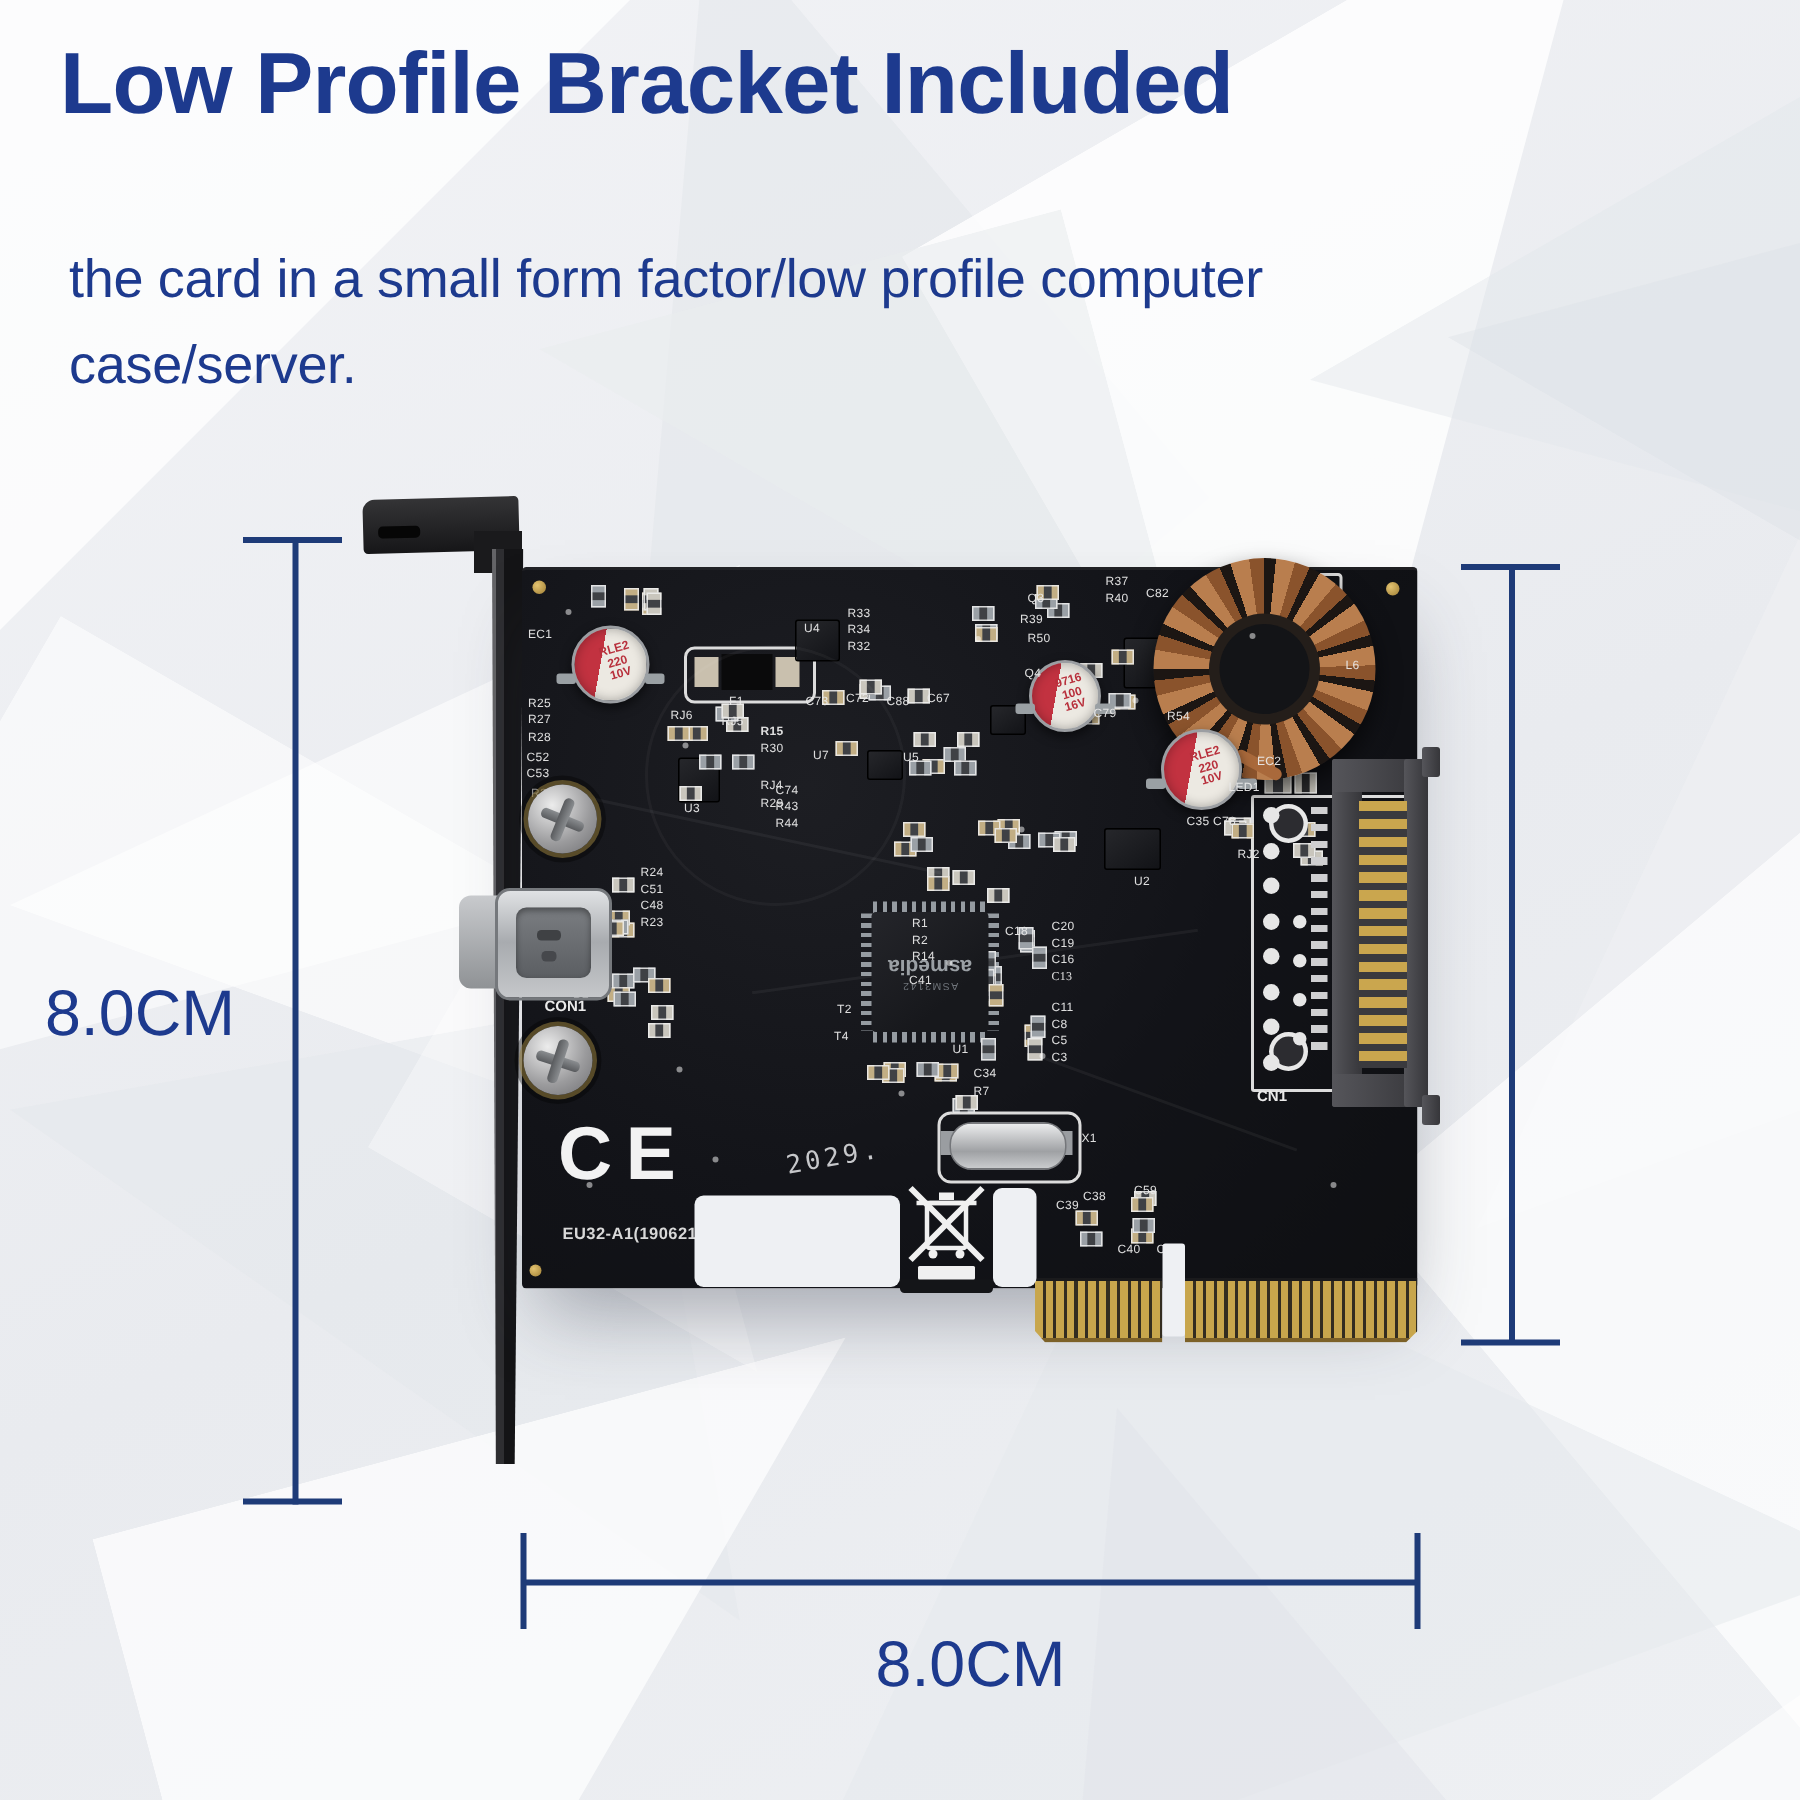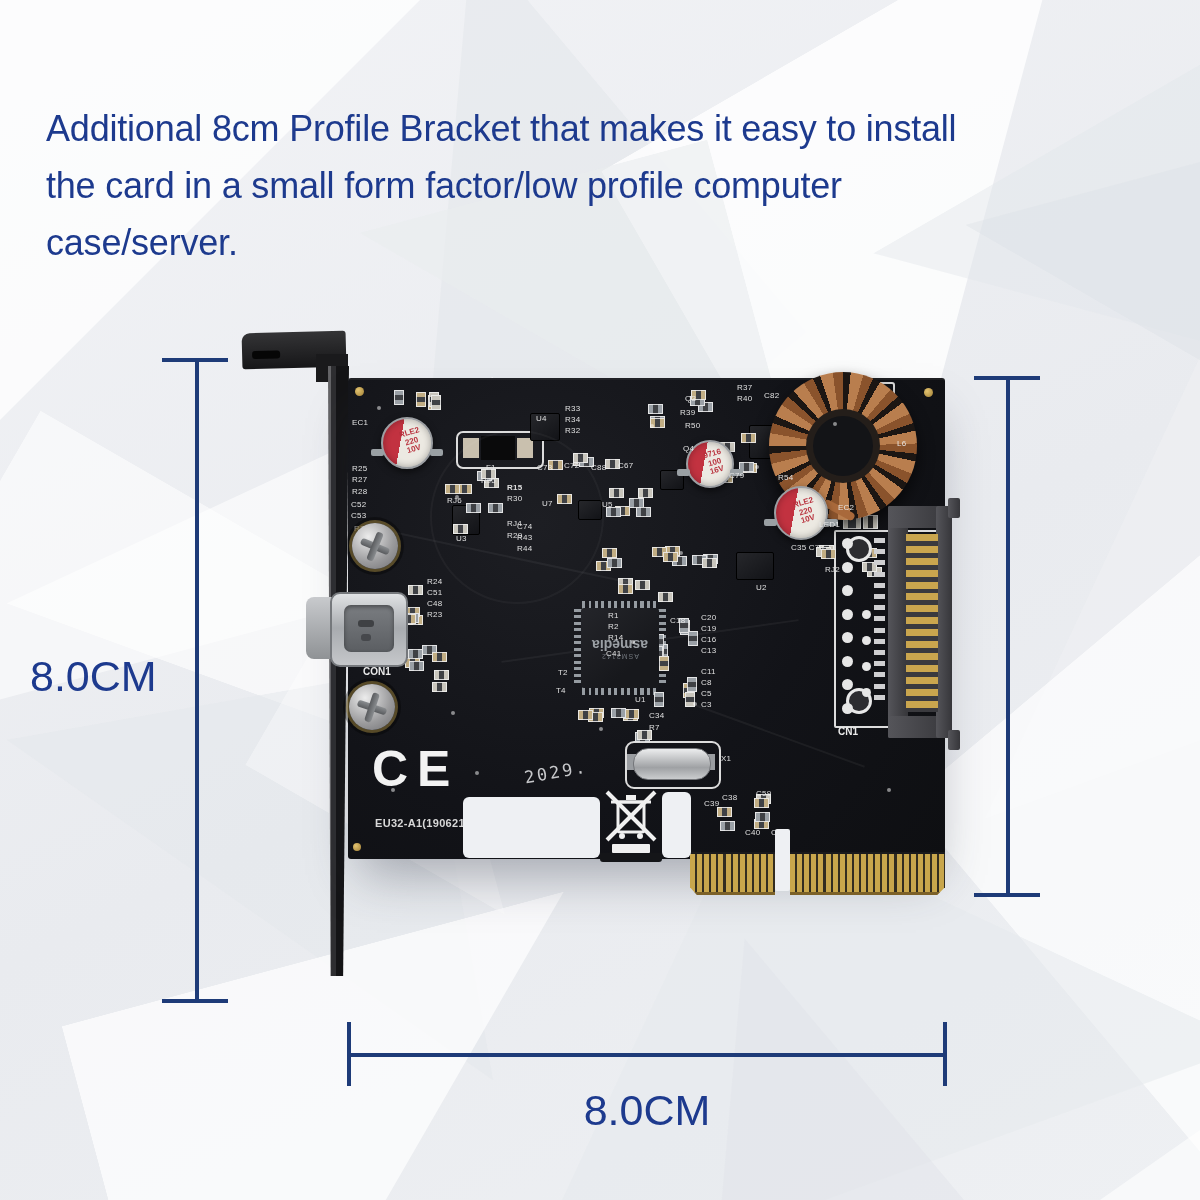--- a/index.html
+++ b/index.html
@@ -66,21 +66,21 @@
     background:linear-gradient(180deg,#7a7d81,#5b5e62);box-shadow:inset 0 2px 4px rgba(0,0,0,.4);}
   #usbc .pin{position:absolute;left:26px;top:26px;width:16px;height:7px;background:#3f4144;border-radius:3px;}
   #usbc .pin2{position:absolute;left:29px;top:40px;width:10px;height:7px;background:#46484c;border-radius:3px;}
   .sata{position:absolute;z-index:6;background:linear-gradient(90deg,#55555a,#36363a);border-radius:2px;}
 </style>
 </head>
 <body>
 
 <div id="stage">
 
-  <div class="descline" style="top:108px">Additional 8cm Profile Bracket that makes it easy to install</div>
+  <div class="headline">Low Profile Bracket Included</div>
   <div class="descline" style="top:222px">case/server.</div>
   <div class="descline" style="top:165px">the card in a small form factor/low profile computer</div>
 
   <div class="dim" style="left:195px;top:360px;width:4px;height:643px"></div>
   <div class="dim" style="left:162px;top:358px;width:66px;height:4px"></div>
   <div class="dim" style="left:162px;top:999px;width:66px;height:4px"></div>
   <div class="dimlabel" style="left:30px;top:652px">8.0CM</div>
 
   <div class="dim" style="left:1006px;top:378px;width:4px;height:517px"></div>
   <div class="dim" style="left:974px;top:376px;width:66px;height:4px"></div>
@@ -235,21 +235,21 @@
     <div class="tri" style="left:850px;top:950px;width:500px;height:500px;transform:rotate(190deg);background:#ffffff;opacity:0.6"></div>
     <div class="tri" style="left:400px;top:180px;width:360px;height:360px;transform:rotate(75deg);background:#eaecef;opacity:0.6"></div>
     <div class="tri" style="left:520px;top:1020px;width:400px;height:400px;transform:rotate(140deg);background:#dfe3e8;opacity:0.45"></div>
     <div class="tri" style="left:-80px;top:480px;width:380px;height:380px;transform:rotate(30deg);background:#ffffff;opacity:0.55"></div>
     <div class="tri" style="left:1020px;top:20px;width:300px;height:300px;transform:rotate(210deg);background:#dde1e7;opacity:0.4"></div>
     <div class="tri" style="left:300px;top:560px;width:300px;height:300px;transform:rotate(-60deg);background:#ffffff;opacity:0.35"></div>
     <span class="sk" style="left: 352px; top: 418px;">EC1</span>
     <span class="sk" style="left: 486px; top: 463px;">F1</span>
     <span class="sk" style="left: 456px; top: 534px;">U3</span>
     <span class="sk" style="left: 536px; top: 414px;">U4</span>
-    <span class="sk" style="left: 447px; top: 496px;">RJ6</span>
+    <span class="sk" style="left: 447px; top: 472px;">RJ6</span>
     <span class="sk" style="left: 481px; top: 476px;">RJ5</span>
     <span class="sk" style="left: 352px; top: 464px;">R25</span>
     <span class="sk" style="left: 352px; top: 475px;">R27</span>
     <span class="sk" style="left: 352px; top: 487px;">R28</span>
     <span class="sk" style="left: 351px; top: 500px;">C52</span>
     <span class="sk" style="left: 351px; top: 511px;">C53</span>
     <span class="sk" style="left: 354px; top: 524px;">R26</span>
     <span class="sk" style="left: 507px; top: 483px; font-weight: bold;">R15</span>
     <span class="sk" style="left: 507px; top: 494px;">R30</span>
     <span class="sk" style="left: 507px; top: 507px; margin-top: 24px;">R29</span>
@@ -292,21 +292,21 @@
     <span class="sk" style="left: 608px; top: 622px;">R2</span>
     <span class="sk" style="left: 608px; top: 633px;">R14</span>
     <span class="sk" style="left: 606px; top: 649px;">C41</span>
     <span class="sk" style="left: 558px; top: 668px;">T2</span>
     <span class="sk" style="left: 556px; top: 686px;">T4</span>
     <span class="sk" style="left: 635px; top: 695px;">U1</span>
     <span class="sk" style="left: 670px; top: 616px;">C18</span>
     <span class="sk" style="left: 701px; top: 613px;">C20</span>
     <span class="sk" style="left: 701px; top: 624px;">C19</span>
     <span class="sk" style="left: 701px; top: 635px;">C16</span>
-    <span class="sk" style="left: 701px; top: 646px;">C13</span>
+    <span class="sk" style="left: 701px; top: 646px; font-family: Liberation Serif, serif;">C13</span>
     <span class="sk" style="left: 701px; top: 667px;">C11</span>
     <span class="sk" style="left: 701px; top: 678px;">C8</span>
     <span class="sk" style="left: 701px; top: 689px;">C5</span>
     <span class="sk" style="left: 701px; top: 700px;">C3</span>
     <span class="sk" style="left: 721px; top: 754px;">X1</span>
     <span class="sk" style="left: 649px; top: 711px;">C34</span>
     <span class="sk" style="left: 649px; top: 723px;">R7</span>
     <span class="sk" style="left: 745px; top: 828px;">C40</span>
     <span class="sk" style="left: 704px; top: 799px;">C39</span>
     <span class="sk" style="left: 722px; top: 793px;">C38</span>

